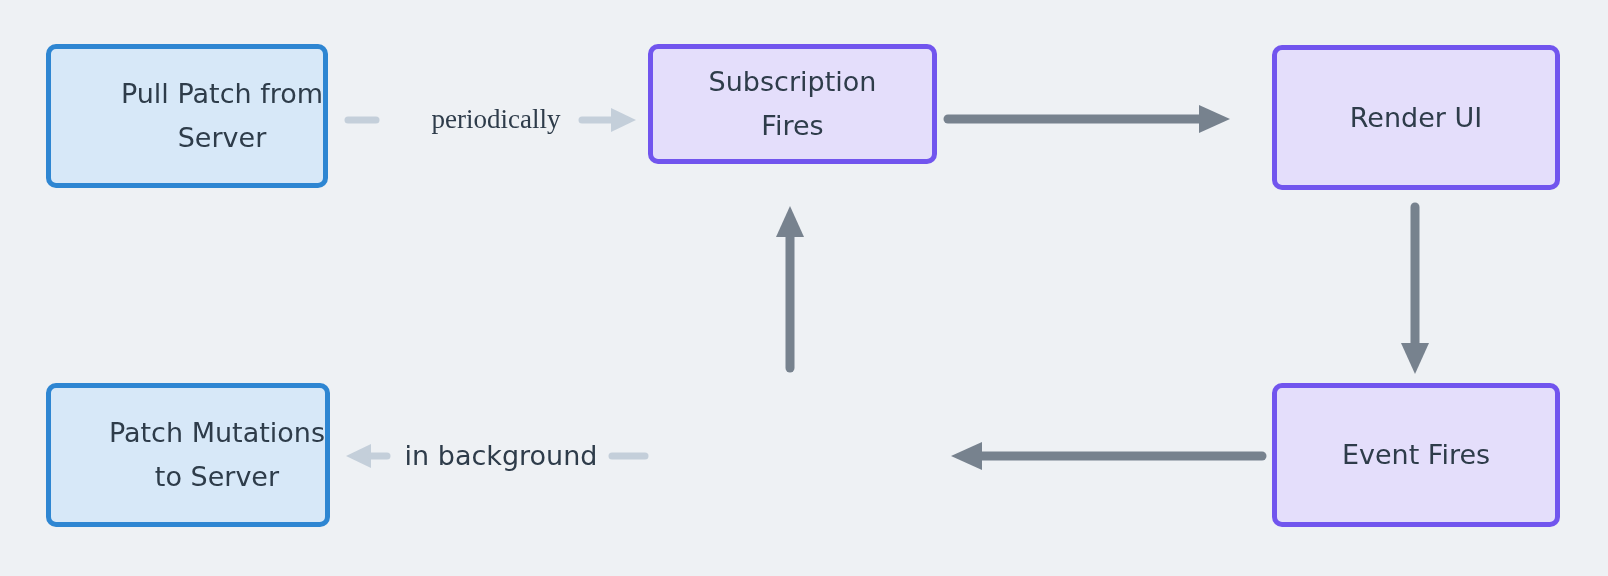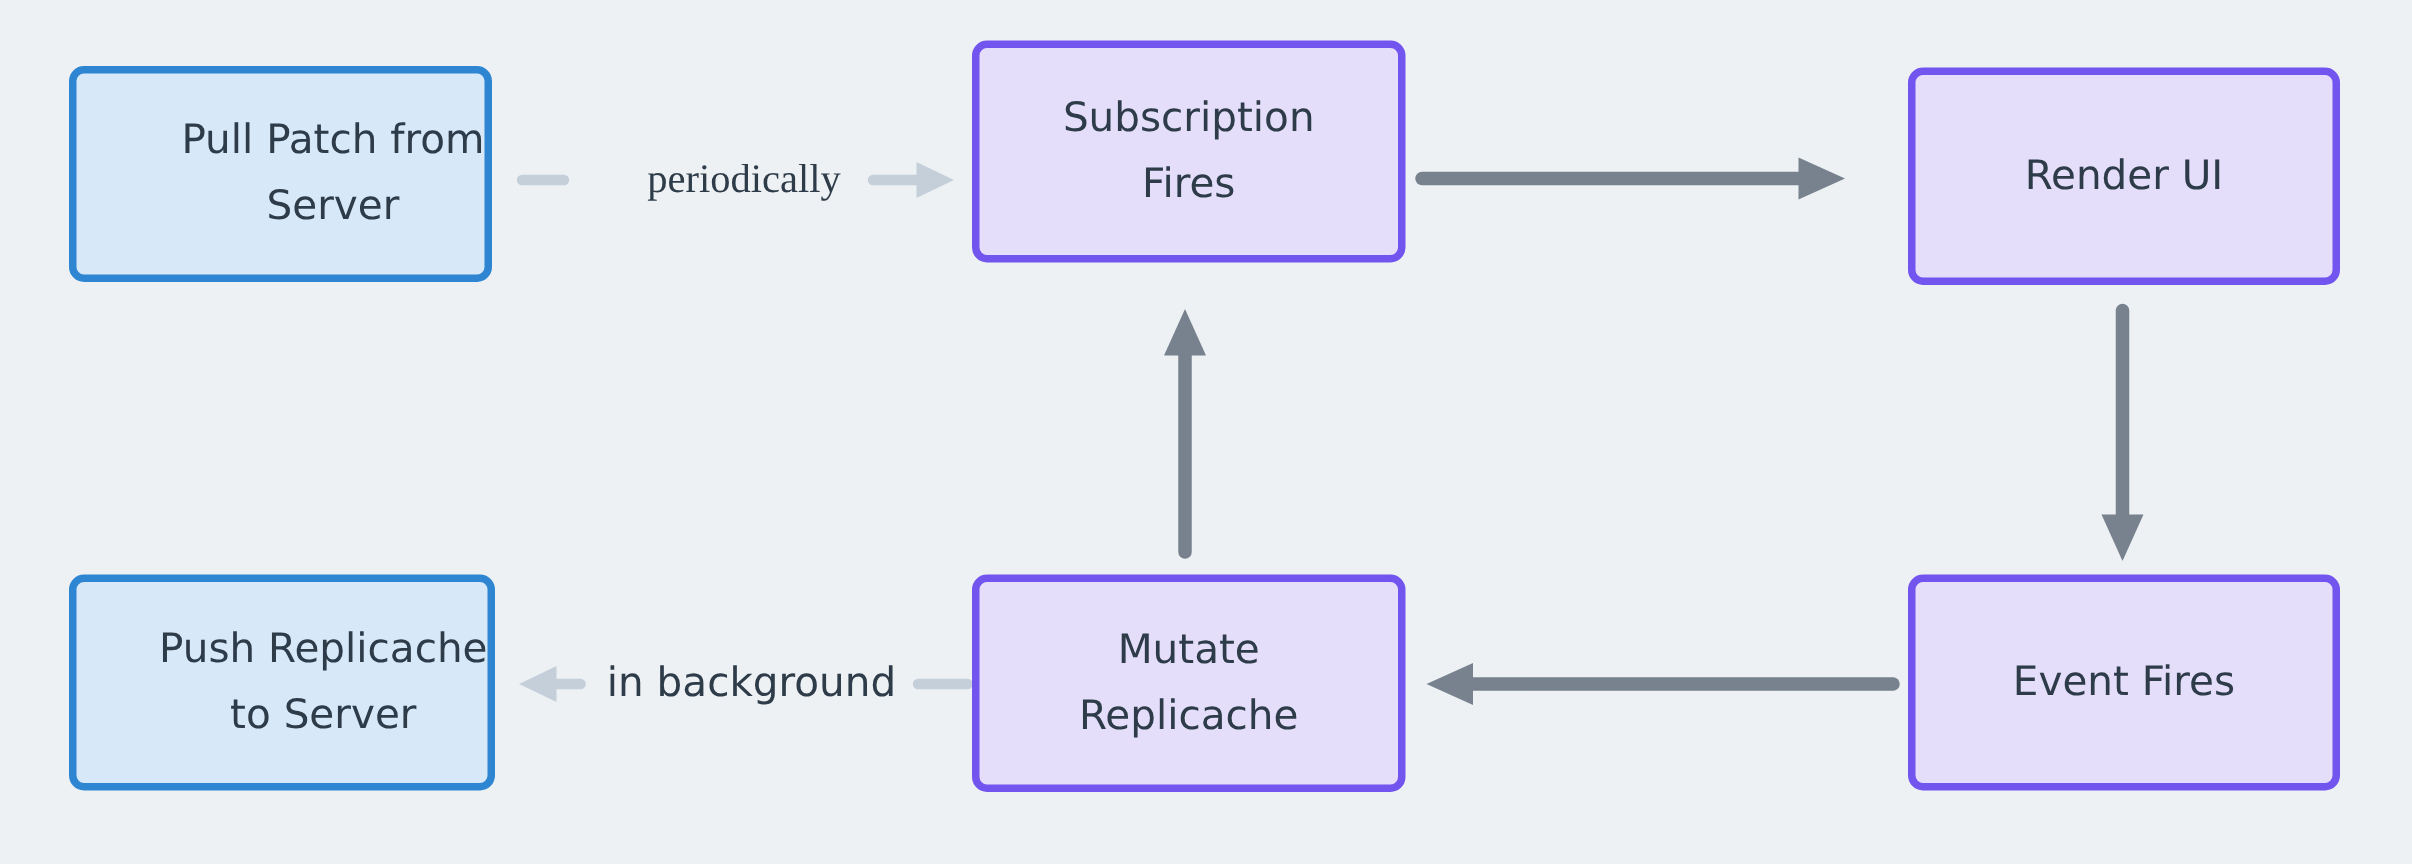--- a/index.html
+++ b/index.html
@@ -102,40 +102,36 @@
     <g class="arrow-light">
       <line x1="612" y1="456" x2="645" y2="456"></line>
     </g>
   </svg>
 
   <div class="node blue" style="left:46px;top:44px;width:282px;height:144px">
     <span class="node-label">Pull Patch from
 Server</span>
   </div>
 
-  <div class="node purple" style="left:648px;top:27px;width:289px;height:148px">
+  <div class="node purple" style="left:648px;top:44px;width:289px;height:120px">
     <span class="node-label">Subscription
 Fires</span>
   </div>
 
   <div class="node purple" style="left:1272px;top:45px;width:288px;height:145px">
     <span class="node-label">Render UI</span>
   </div>
 
   <div class="node purple" style="left:1272px;top:383px;width:288px;height:144px">
     <span class="node-label">Event Fires</span>
   </div>
 
-  <div class="node purple" style="left:648px;top:383px;width:289px;height:145px">
-    <span class="node-label">Mutate
-Replicache</span>
-  </div>
 
   <div class="node blue" style="left:46px;top:383px;width:284px;height:144px">
-    <span class="node-label">Push Replicache
+    <span class="node-label">Patch Mutations
 to Server</span>
   </div>
 
   <div class="edge-label periodically">periodically</div>
 
   <div class="edge-label in-background">in background</div>
 
 </div>
 
 </body></html>

